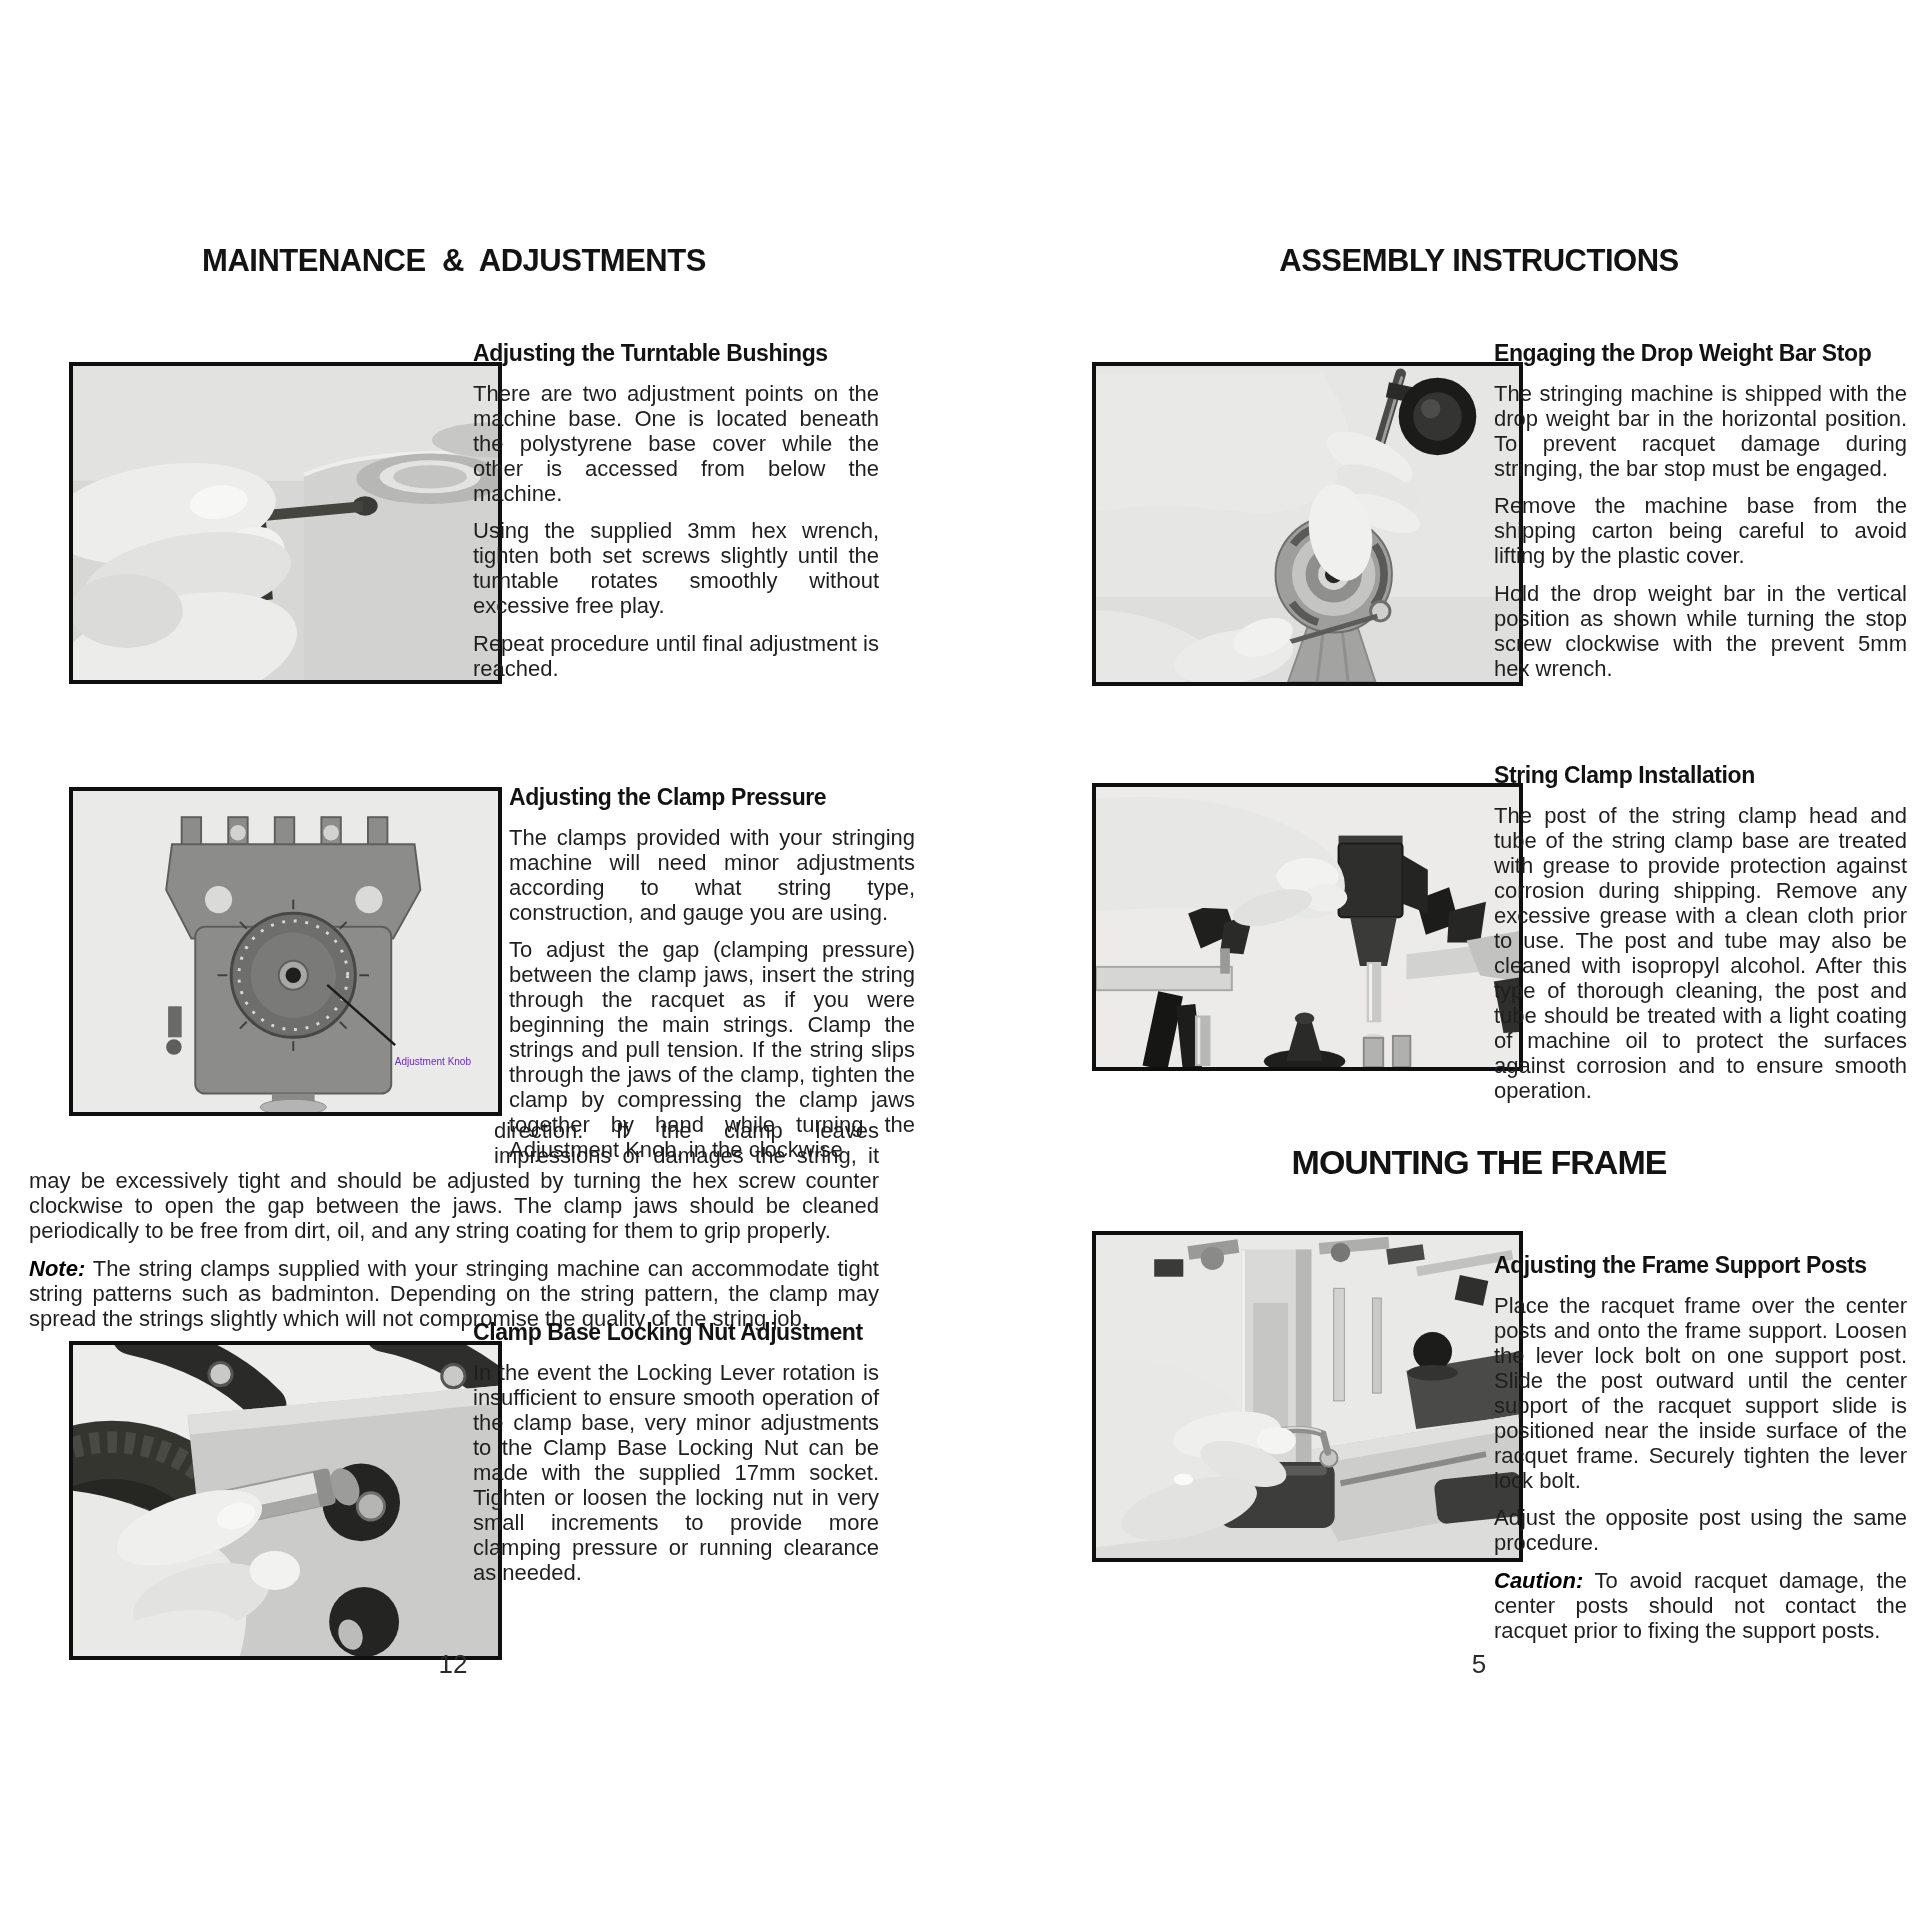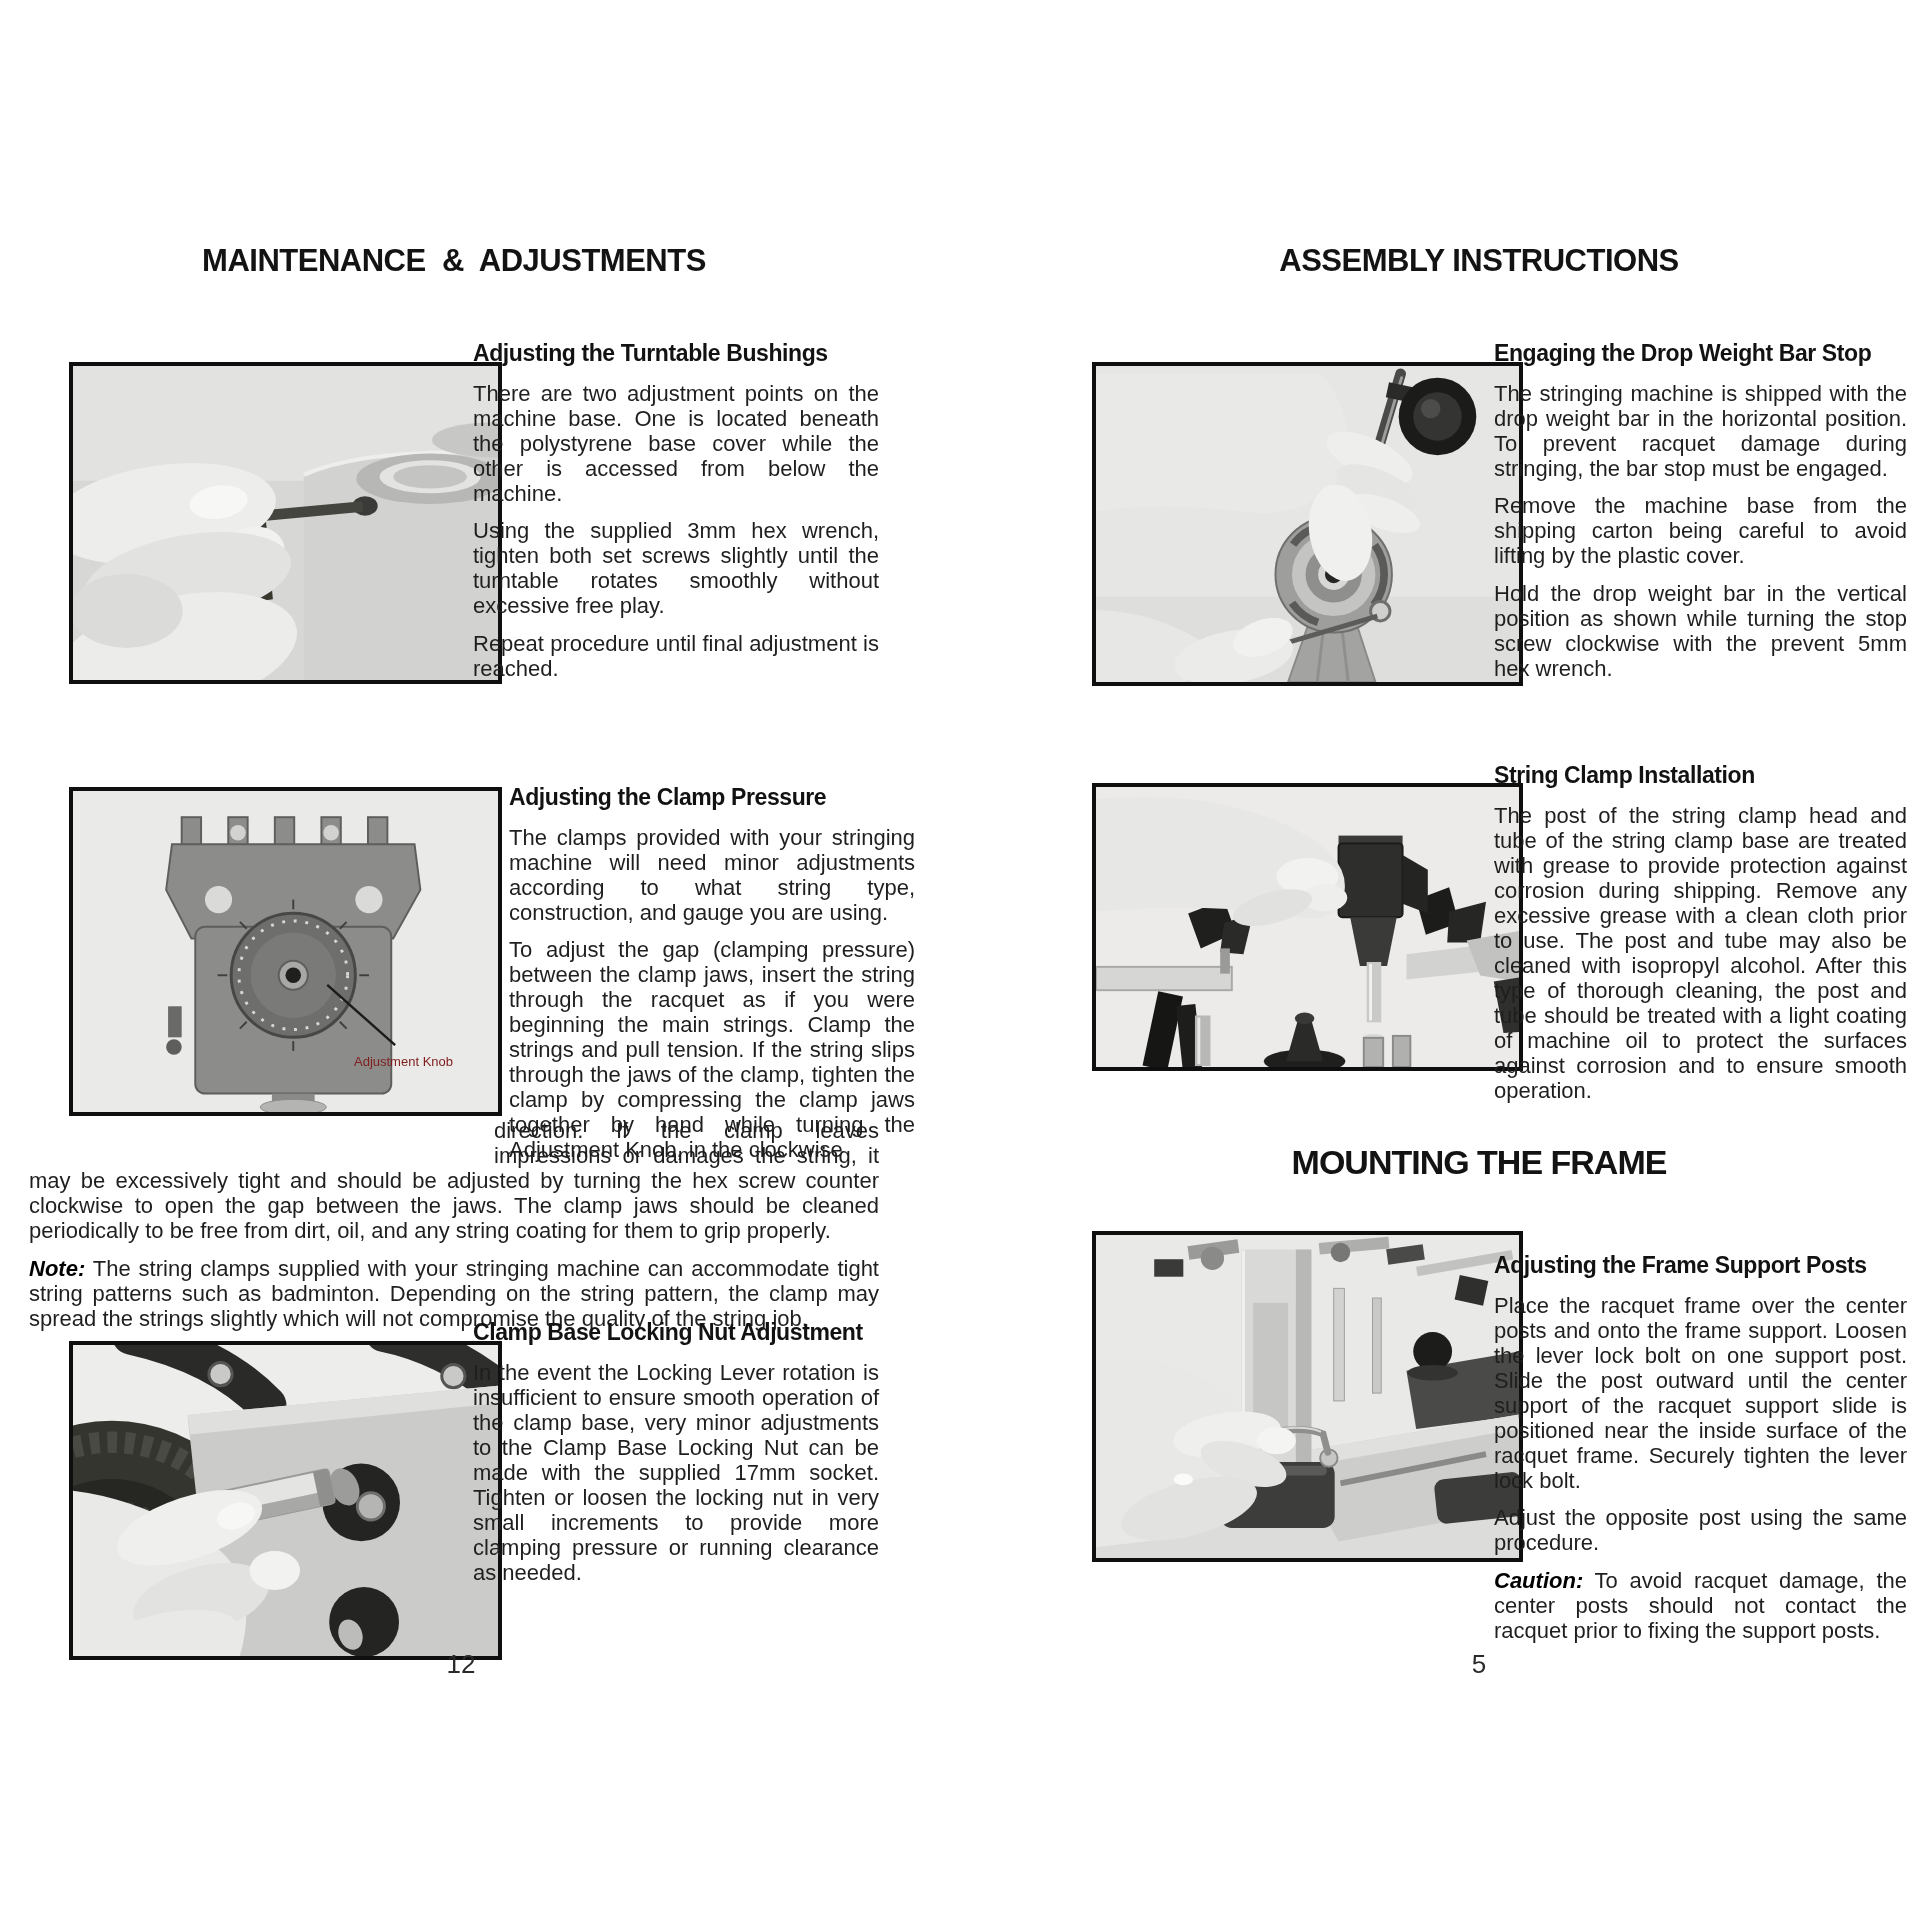--- a/index.html
+++ b/index.html
@@ -40,26 +40,26 @@
   #col-s3{left:473px;top:1319px;width:406px;}
   #col-r1{left:1494px;top:340px;width:413px;}
   #col-r2{left:1494px;top:762px;width:413px;}
   #col-r3{left:1494px;top:1252px;width:413px;}
 
   .wide{position:absolute;left:29px;top:1118px;width:850px;}
   .shim{float:left;width:465px;height:26px;}
   .lbl{font-weight:bold;font-style:italic;color:#000000;}
 
   .pageno{position:absolute;font-size:26px;color:#2a2a2a;text-align:center;}
-  #pn-left{left:36px;top:1649px;width:850px;}
+  #pn-left{left:28px;top:1649px;width:850px;}
   #pn-right{left:1052px;top:1649px;width:854px;}
 
   .img2-label{
-    position:absolute;right:27px;bottom:41px;width:135px;text-align:center;
-    font-size:13px;line-height:18.3px;color:#7f1d1d;
+    position:absolute;right:27px;bottom:41px;width:135px;text-align:right;
+    font-size:10px;line-height:18.3px;color:#6d28d9;
   }
 </style>
 </head>
 <body>
 
 <div id="title-left" class="pgtitle">MAINTENANCE  &amp;  ADJUSTMENTS</div>
 
 <figure id="img1" class="photo">
   <svg viewBox="0 0 438 323" preserveAspectRatio="none">
     <rect x="0" y="0" width="438" height="323" fill="#d7d7d5"></rect>

